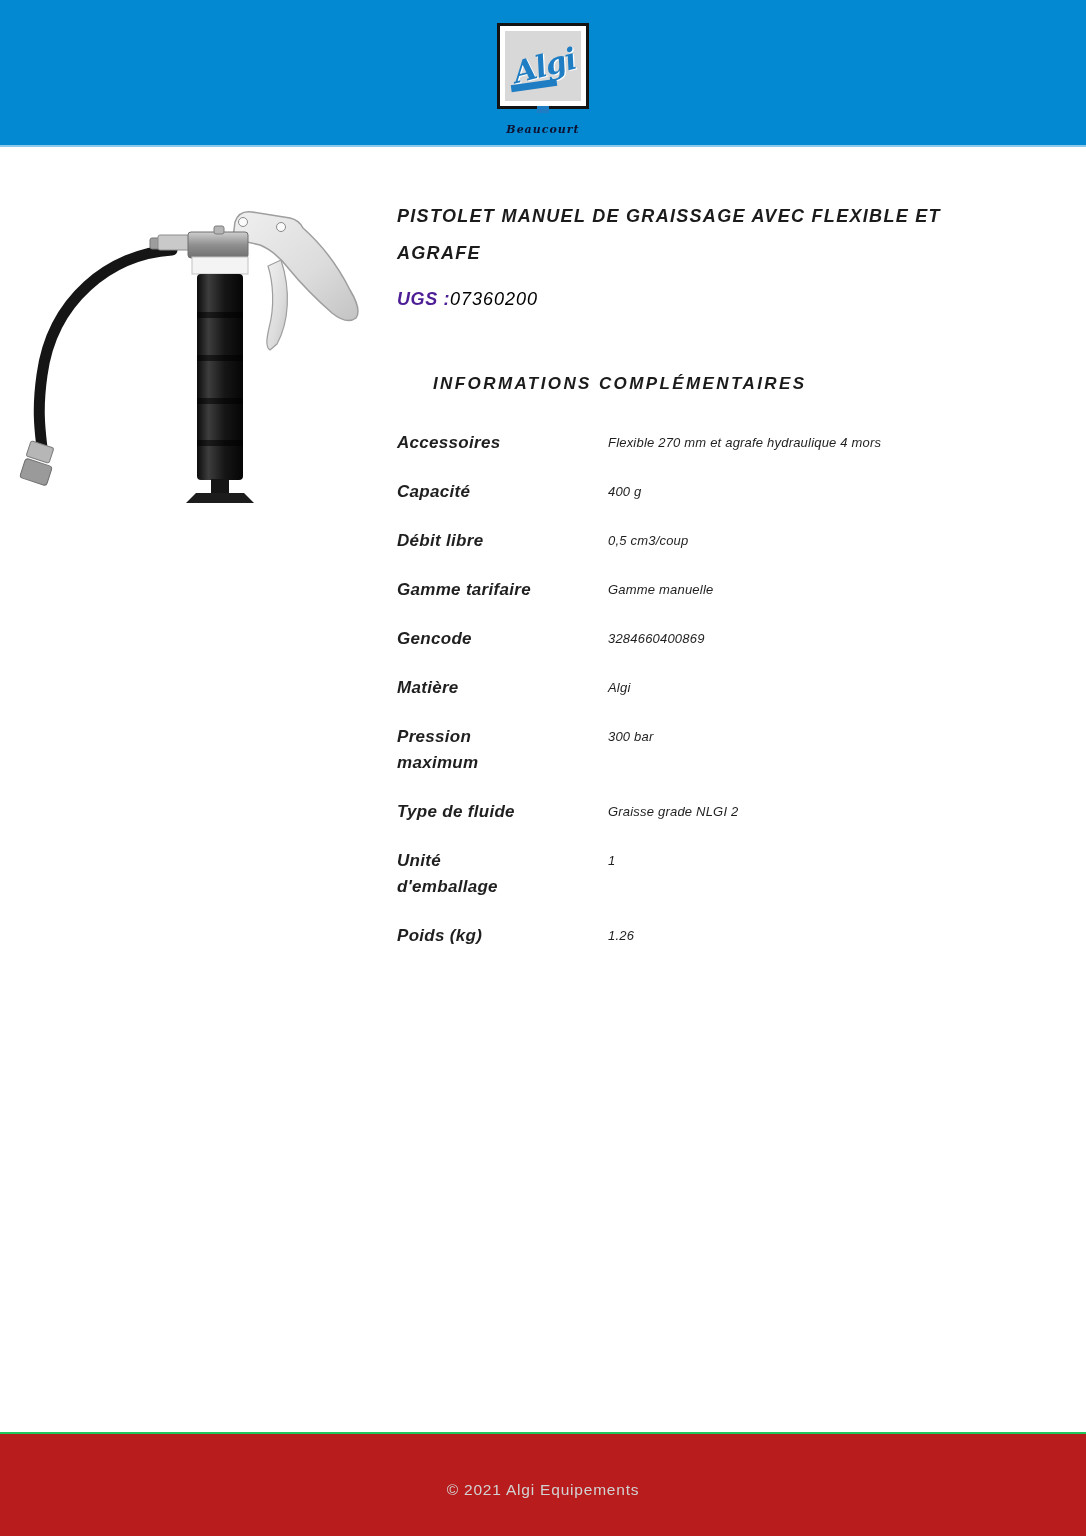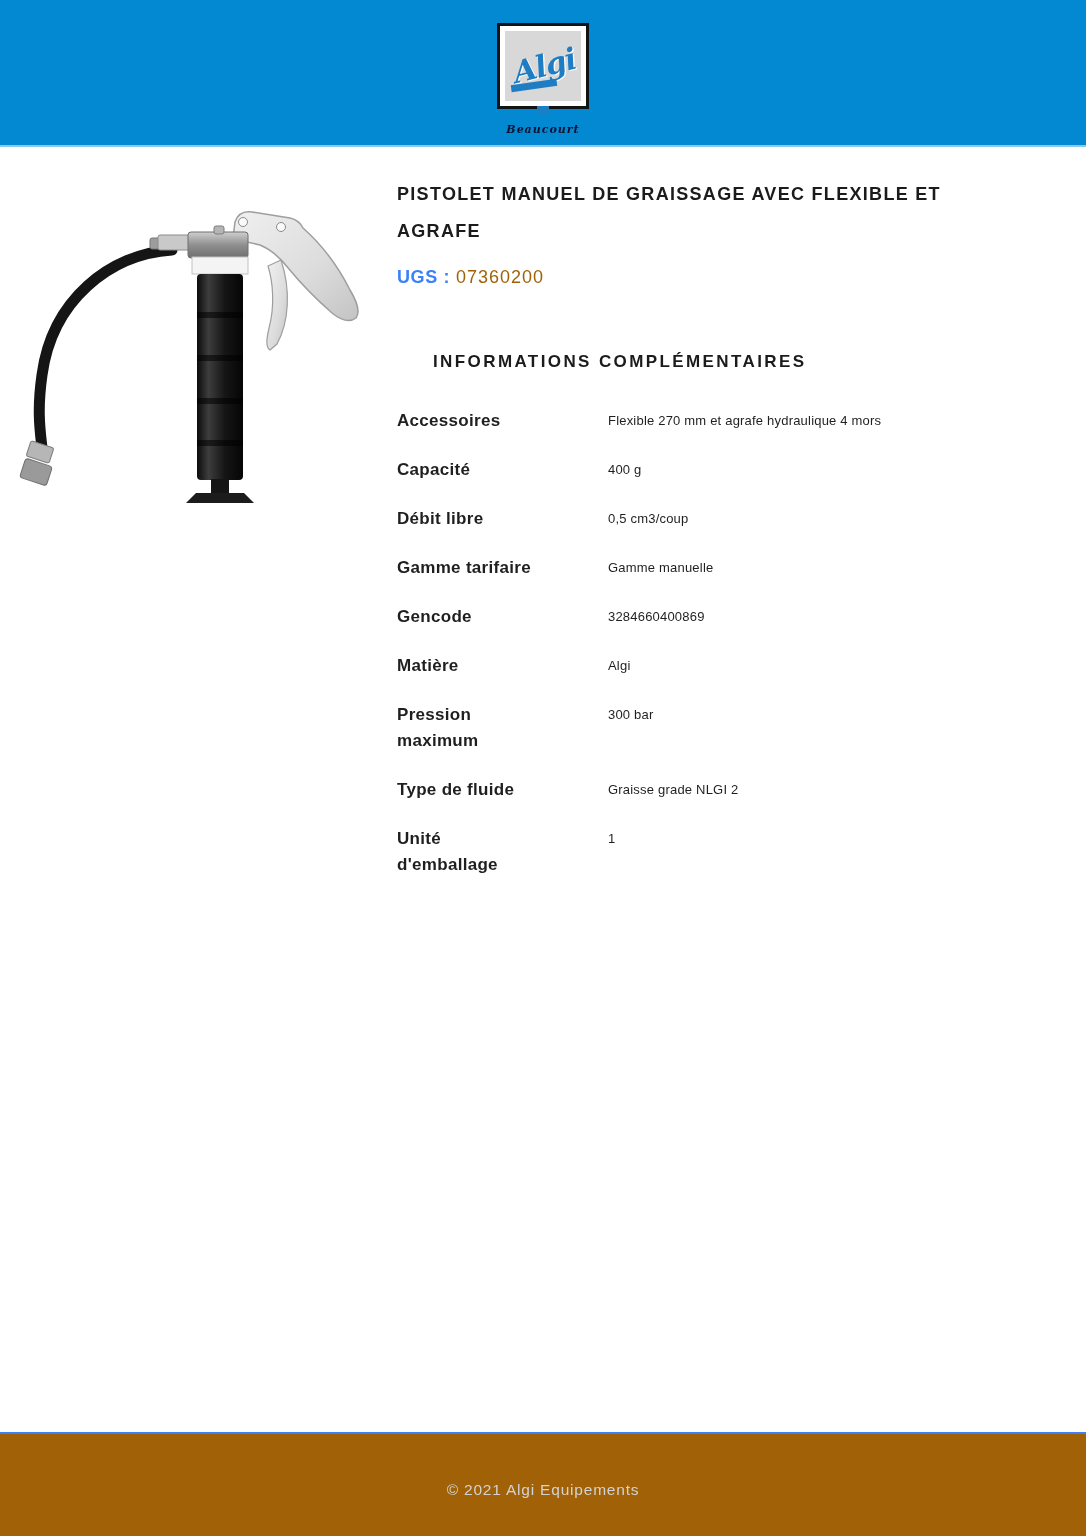--- a/index.html
+++ b/index.html
@@ -96,37 +96,38 @@
     left: 0;
     top: 190px;
     width: 400px;
     height: 330px;
   }
 
   
   .details {
     position: absolute;
     left: 397px;
-    top: 176px;
+    top: 198px;
     width: 602px;
+    font-style: italic;
   }
   .product-title {
     font-size: 18px;
     font-weight: 700;
     letter-spacing: 1.3px;
     line-height: 37px;
     color: #1b1b1b;
   }
   .sku-line {
     margin-top: 17px;
     font-size: 18px;
     letter-spacing: 0.6px;
   }
-  .sku-label { font-weight: 700; color: #3b82f6; }
-  .sku-value { font-weight: 400; color: #a16207; margin-left: 6px; letter-spacing: 1px; }
+  .sku-label { font-weight: 700; color: #4c1d95; }
+  .sku-value { font-weight: 400; color: #000000; letter-spacing: 1px; }
   .product-description {
     margin-top: 25px;
     font-size: 17px;
     line-height: 28px;
     color: #262626;
     text-align: justify;
     letter-spacing: 0.2px;
   }
 
   .section-heading {
@@ -161,22 +162,22 @@
     letter-spacing: 0.2px;
   }
 
   
   .footer {
     position: absolute;
     left: 0;
     bottom: 0;
     width: 100%;
     height: 104px;
-    background: #a16207;
-    border-top: 2px solid #3b82f6;
+    background: #b91c1c;
+    border-top: 2px solid #22c55e;
     display: flex;
     align-items: center;
     justify-content: center;
     padding-top: 10px;
   }
   .footer-text {
     color: #d2d2d2;
     font-size: 15.5px;
     letter-spacing: 0.8px;
   }
@@ -294,20 +295,24 @@
         <div class="attr-value">300 bar</div>
       </div>
       <div class="attr-row">
         <div class="attr-label">Type de fluide</div>
         <div class="attr-value">Graisse grade NLGI 2</div>
       </div>
       <div class="attr-row">
         <div class="attr-label">Unité d'emballage</div>
         <div class="attr-value">1</div>
       </div>
+      <div class="attr-row">
+        <div class="attr-label">Poids (kg)</div>
+        <div class="attr-value">1.26</div>
+      </div>
     </div>
   </div>
 
   <div class="footer">
     <div class="footer-text">© 2021 Algi Equipements</div>
   </div>
 
 </div>
 
 </body></html>

